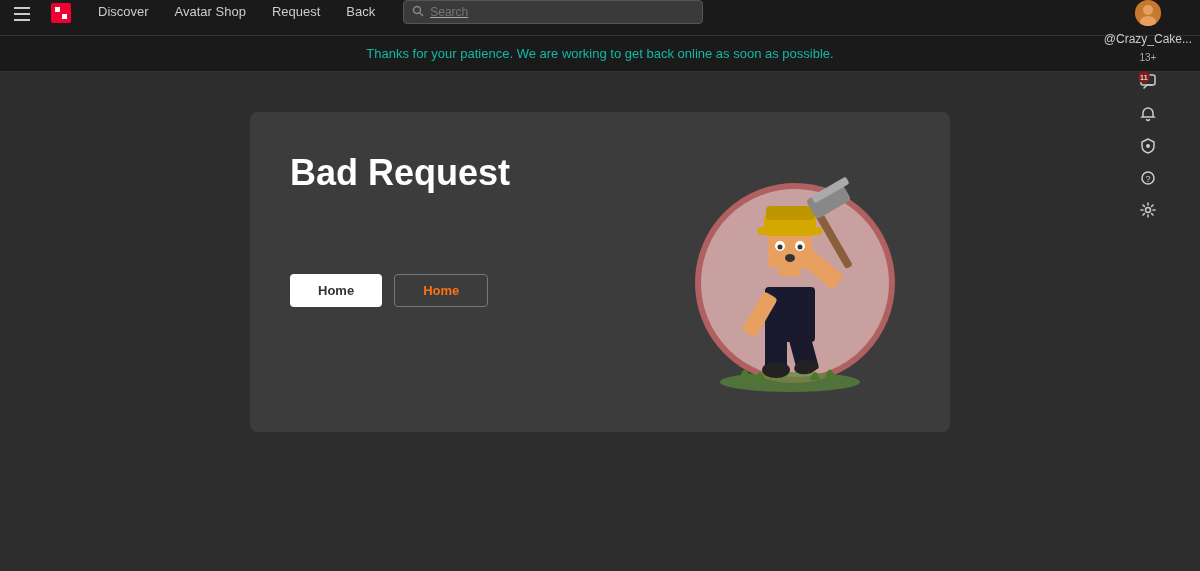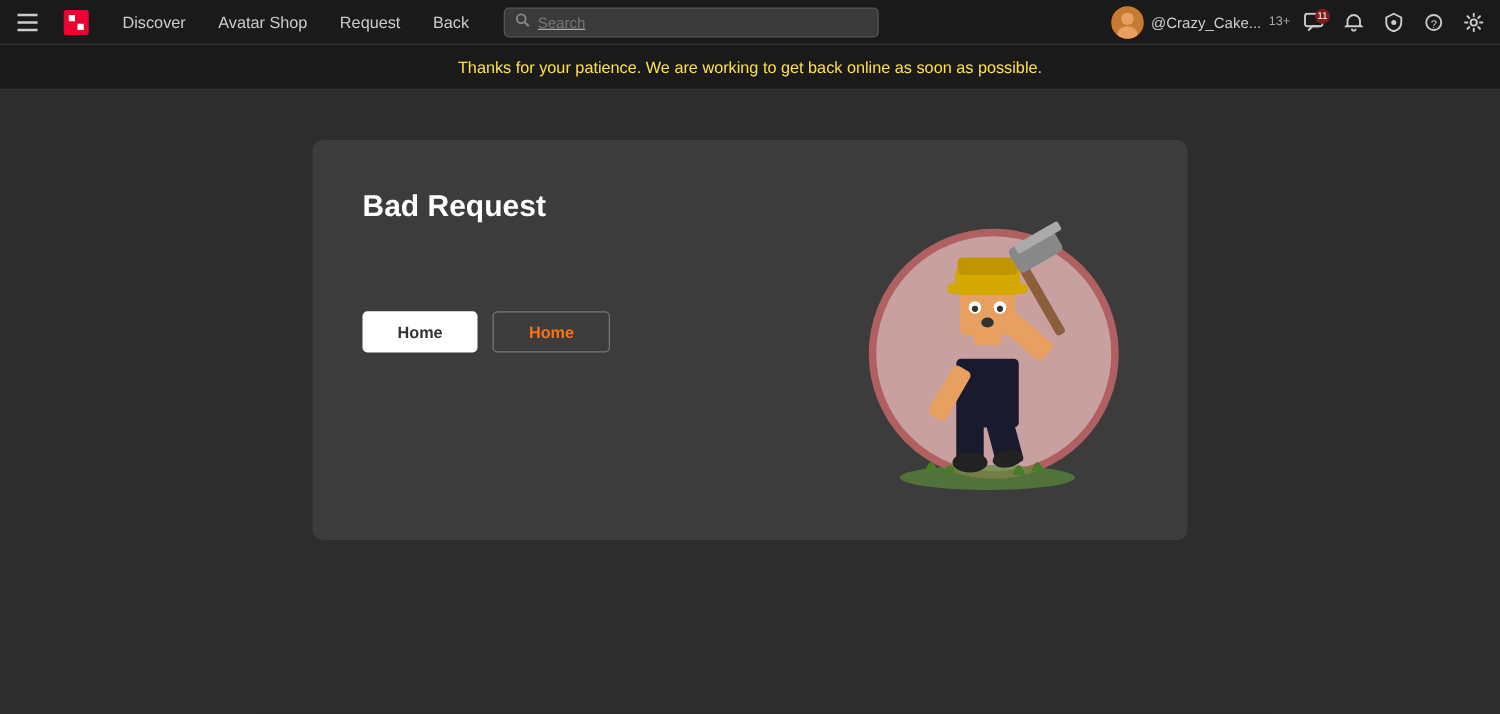--- a/index.html
+++ b/index.html
@@ -8,21 +8,21 @@
       height: 571px;
       background: #2d2d2d;
       font-family: 'Segoe UI', Arial, sans-serif;
       color: #fff;
       overflow: hidden;
     }
 
     
     .navbar {
       display: flex;
-      align-items: center;
+      align-items: flex-start;
       background: #1a1a1a;
       height: 36px;
       padding: 0 8px;
       gap: 8px;
       border-bottom: 1px solid #333;
     }
     .nav-hamburger {
       width: 28px;
       height: 28px;
       display: flex;
@@ -79,20 +79,21 @@
     }
     .search-icon-svg {
       color: #888;
       font-size: 12px;
     }
     .nav-right {
       display: flex;
       align-items: center;
       gap: 6px;
       margin-left: auto;
+      flex-direction: column;
     }
     .avatar-circle {
       width: 26px;
       height: 26px;
       border-radius: 50%;
       background: #e05a00;
       display: flex;
       align-items: center;
       justify-content: center;
       font-size: 10px;
@@ -117,39 +118,39 @@
       align-items: center;
       justify-content: center;
       cursor: pointer;
       color: #ccc;
       font-size: 14px;
       position: relative;
     }
     .notification-badge {
       position: absolute;
       top: 2px;
-      right: 0;
+      right: 11px;
       width: 12px;
       height: 12px;
       background: #7f1d1d;
       border-radius: 50%;
       font-size: 8px;
       display: flex;
       align-items: center;
       justify-content: center;
       color: #fff;
     }
 
     
     .banner {
       background: #1a1a1a;
       text-align: center;
       padding: 10px;
       font-size: 13px;
-      color: #fde047;
+      color: #14b8a6;
       border-bottom: 1px solid #333;
     }
 
     
     .main {
       display: flex;
       justify-content: center;
       align-items: flex-start;
       padding-top: 40px;
       height: calc(571px - 36px - 37px);
@@ -158,24 +159,24 @@
       background: #3c3c3c;
       border-radius: 8px;
       width: 700px;
       min-height: 320px;
       display: flex;
       flex-direction: column;
       padding: 40px 40px 36px 40px;
       position: relative;
     }
     .error-title {
-      font-size: 24px;
+      font-size: 36px;
       font-weight: 700;
       color: #fff;
-      margin-bottom: 29px;
+      margin-bottom: 40px;
     }
     .error-description {
       font-size: 14px;
       color: #ccc;
       line-height: 1.5;
       max-width: 340px;
     }
     .error-code {
       color: #aaa;
     }

